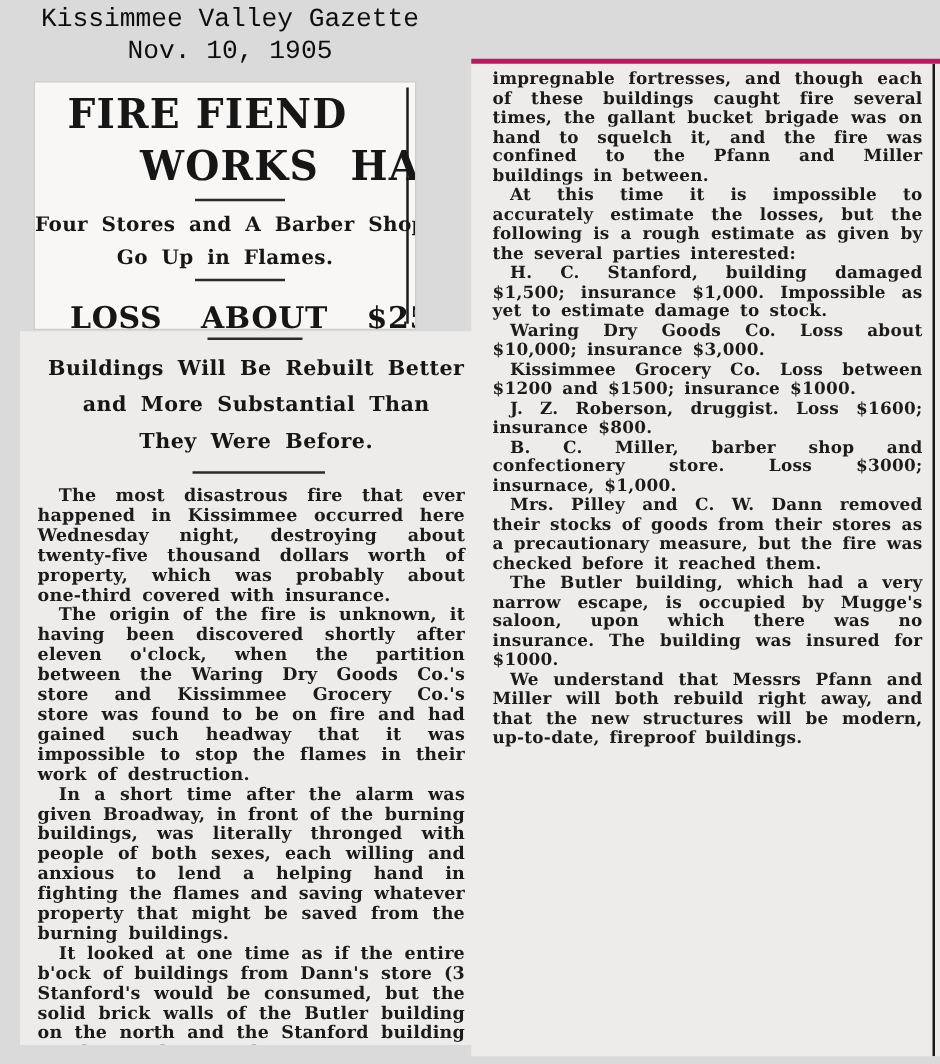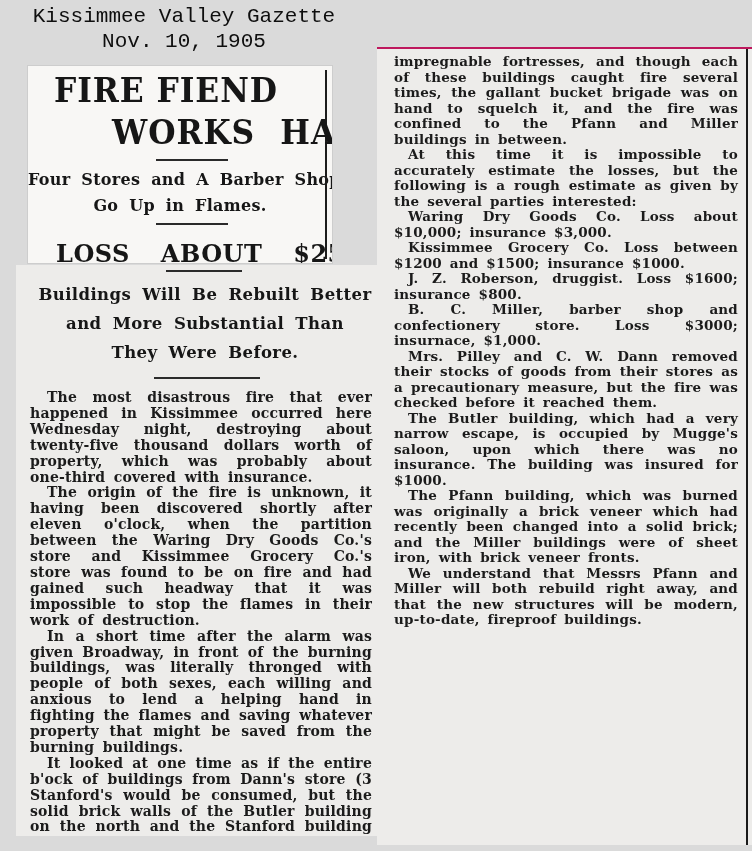--- a/index.html
+++ b/index.html
@@ -100,21 +100,21 @@
   .body-text { padding: 0 22px 8px 14px; }
   .left-clip .body-text p {
     font-size: 14px; font-weight: bold;
     line-height: 15.9px;
     text-align: justify;
     text-indent: 17px;
     word-spacing: 3.5px; letter-spacing: 0.2px;
     color: #1b1b1b;
   }
   
-  .right-clip { left: 377px; top: 47px; width: 375px; height: 798px; border-top: 2px solid #be185d; }
+  .right-clip { left: 377px; top: 47px; width: 375px; height: 798px; border-top: 4px solid #be185d; }
   .right-clip .body-text { padding: 5px 14px 0 17px; }
   .right-clip .body-text p {
     font-size: 13.5px; font-weight: bold;
     line-height: 15.5px;
     text-align: justify;
     text-indent: 14px;
     word-spacing: 3px; letter-spacing: 0.2px;
     color: #1b1b1b;
   }
   .right-clip .body-text p.no-indent { text-indent: 0; }
@@ -153,22 +153,22 @@
     <p>In a short time after the alarm was given Broadway, in front of the burning buildings, was literally thronged with people of both sexes, each willing and anxious to lend a helping hand in fighting the flames and saving whatever property that might be saved from the burning buildings.</p>
     <p>It looked at one time as if the entire b'ock of buildings from Dann's store (3 Stanford's would be consumed, but the solid brick walls of the Butler building on the north and the Stanford building on the south, proved</p>
   </div>
 </div>
 
 <div class="clip right-clip">
   <div class="v-rule"></div>
   <div class="body-text">
     <p class="no-indent">impregnable fortresses, and though each of these buildings caught fire several times, the gallant bucket brigade was on hand to squelch it, and the fire was confined to the Pfann and Miller buildings in between.</p>
     <p>At this time it is impossible to accurately estimate the losses, but the following is a rough estimate as given by the several parties interested:</p>
+    <p>H. C. Stanford, building damaged $1,500; insurance $1,000. Impossible as yet to estimate damage to stock.</p>
     <p>Waring Dry Goods Co. Loss about $10,000; insurance $3,000.</p>
     <p>Kissimmee Grocery Co. Loss between $1200 and $1500; insurance $1000.</p>
     <p>J. Z. Roberson, druggist. Loss $1600; insurance $800.</p>
     <p>B. C. Miller, barber shop and confectionery store. Loss $3000; insurnace, $1,000.</p>
     <p>Mrs. Pilley and C. W. Dann removed their stocks of goods from their stores as a precautionary measure, but the fire was checked before it reached them.</p>
     <p>The Butler building, which had a very narrow escape, is occupied by Mugge's saloon, upon which there was no insurance. The building was insured for $1000.</p>
-    <p>The Pfann building, which was burned was originally a brick veneer which had recently been changed into a solid brick; and the Miller buildings were of sheet iron, with brick veneer fronts.</p>
     <p>We understand that Messrs Pfann and Miller will both rebuild right away, and that the new structures will be modern, up-to-date, fireproof buildings.</p>
   </div>
 </div>
 
 </body></html>

